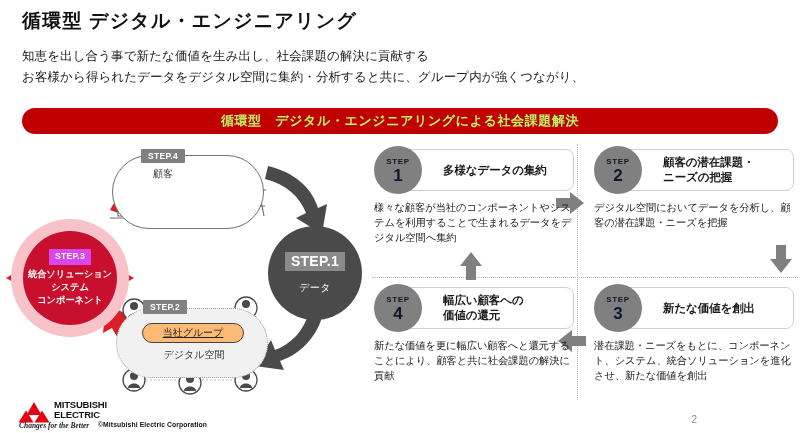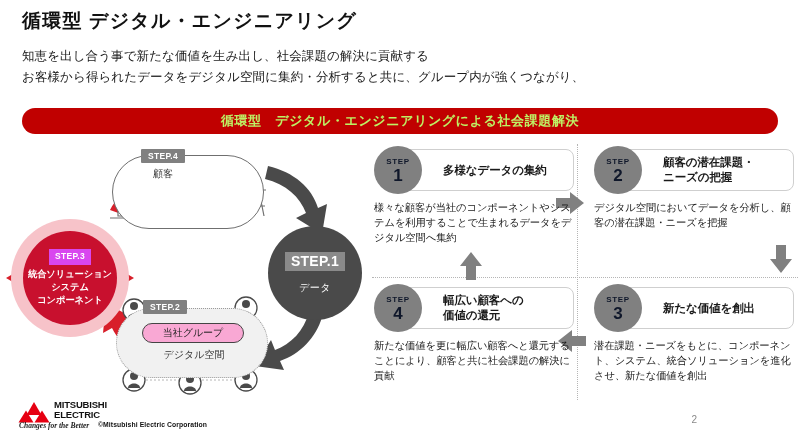--- a/index.html
+++ b/index.html
@@ -177,24 +177,25 @@
     background: #f1f1f1;
     box-sizing: border-box;
   }
   .s2-tag { left: 165px; top: 158px; }
   .s2-pill {
     position: absolute;
     left: 142px; top: 181px;
     width: 102px; height: 20px;
     border: 1.2px solid #444444;
     border-radius: 10px;
-    background: #f9a8d4;
+    background: #fdba74;
     display: flex; align-items: center; justify-content: center;
     font-size: 10px; color: #222222;
     box-sizing: border-box;
+    text-decoration: underline;
   }
   .s2-sub { left: 152px; top: 206px; width: 84px; font-size: 10px; text-align: center; }
 
   
   .quad {
     position: absolute;
     left: 370px;
     top: 142px;
     width: 430px;
     height: 258px;

